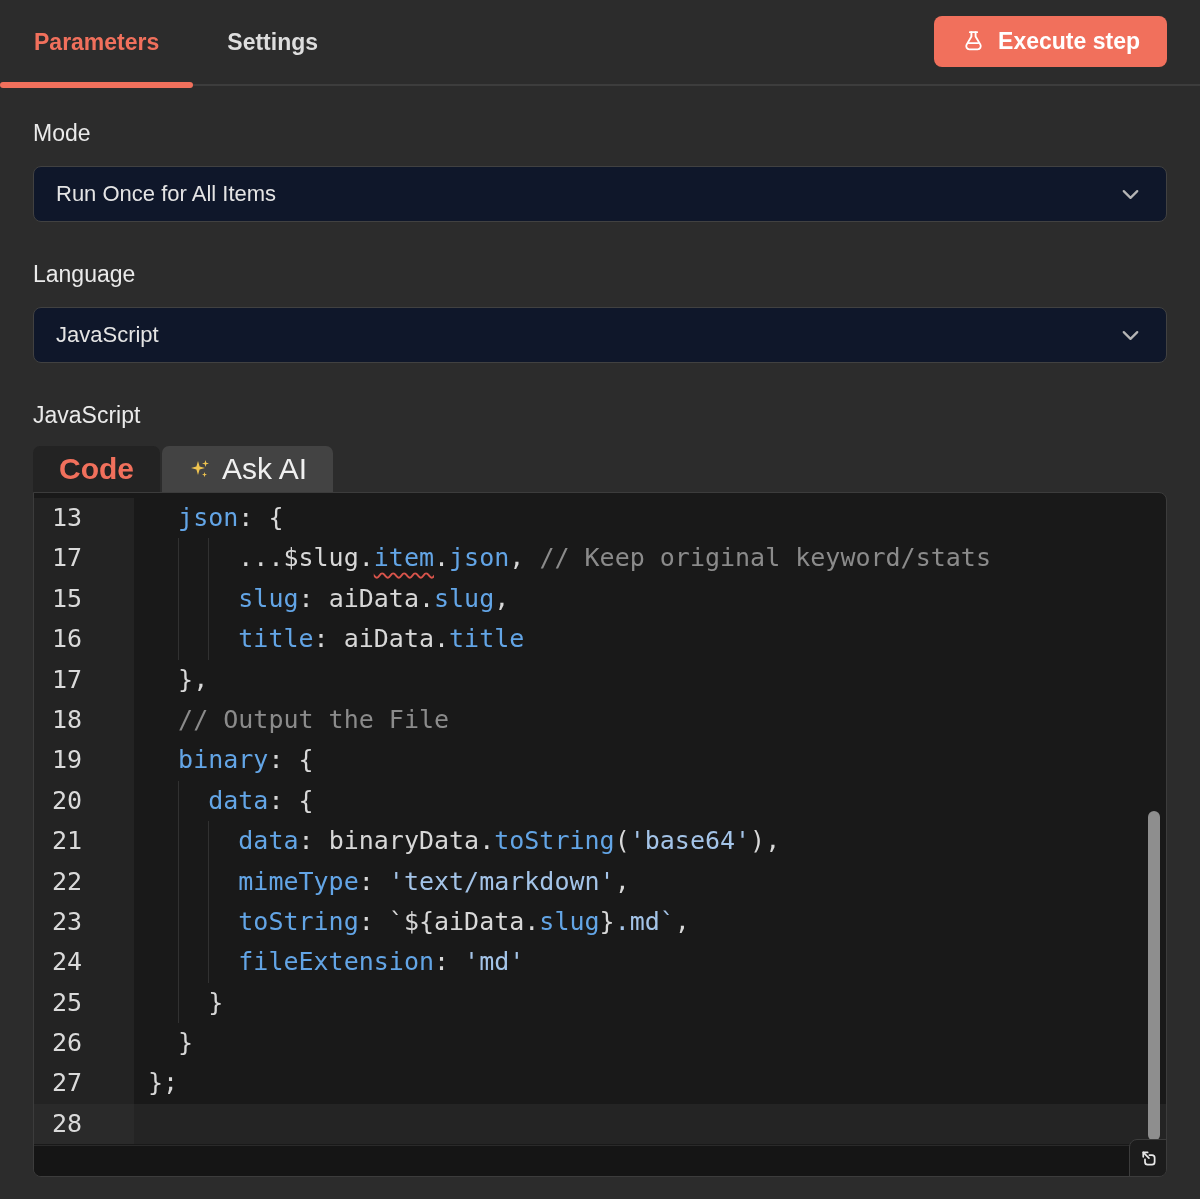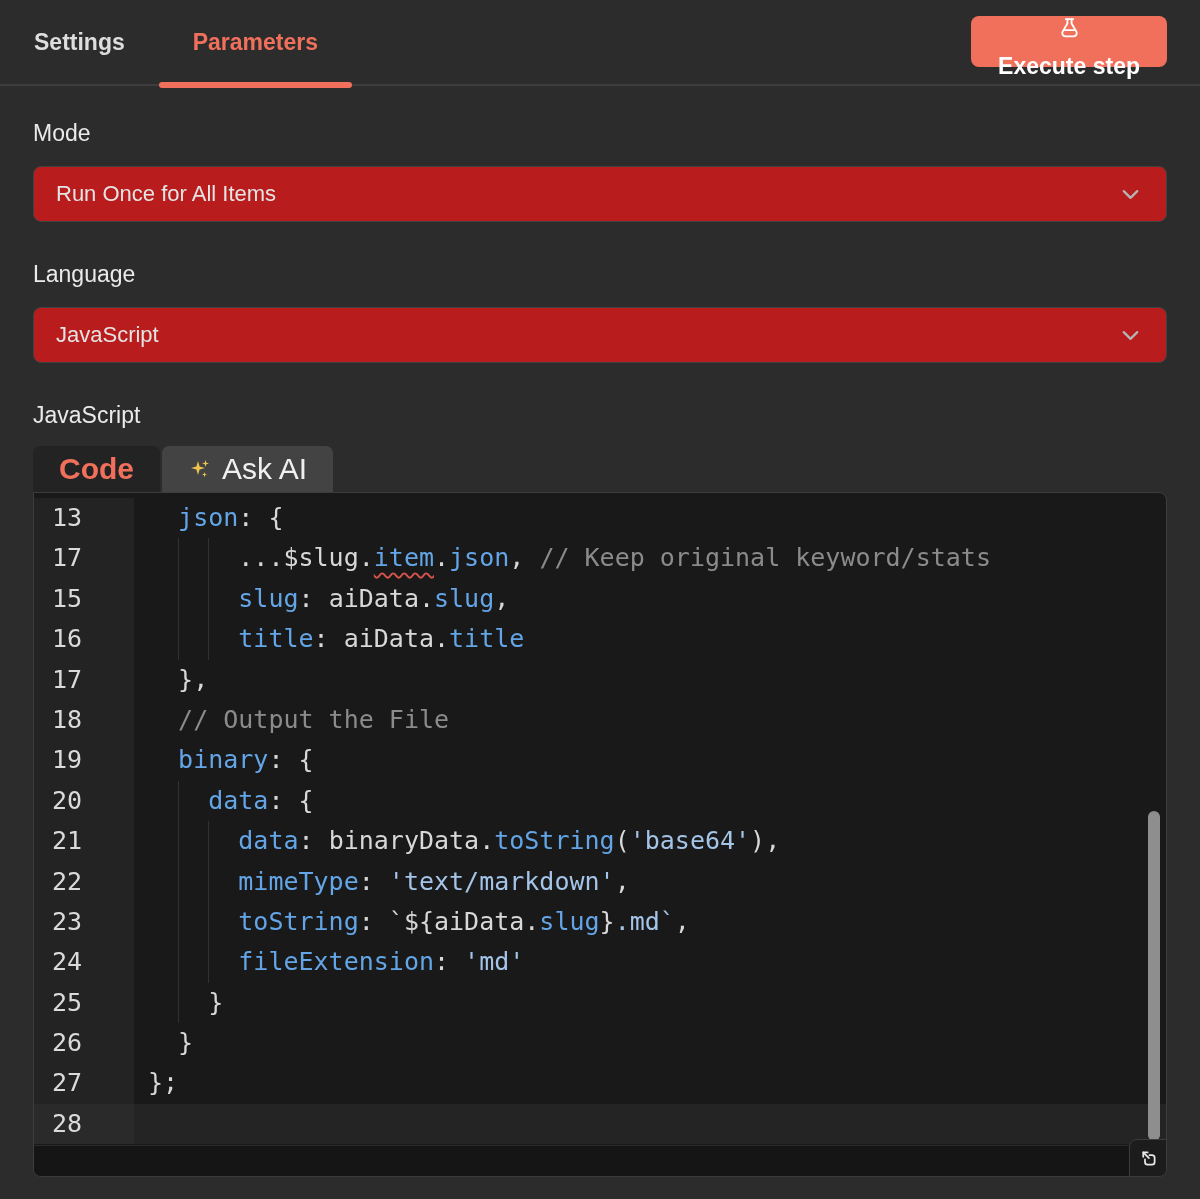--- a/index.html
+++ b/index.html
@@ -56,33 +56,32 @@
     gap:12px;
     padding:0 27px;
     background:var(--accent);
     border:none;
     border-radius:8px;
     color:#ffffff;
     font-family:"Liberation Sans", sans-serif;
     font-size:23px;
     font-weight:700;
     cursor:pointer;
-    flex-direction:column;
   }
   
   .content{padding:0 33px;}
   .field-label{
     margin-top:34px;
     margin-bottom:19px;
     font-size:23px;
     color:#eaeaea;
   }
   .select-box{
     height:56px;
-    background:#b91c1c;
+    background:#0f172a;
     border:1.5px solid #414141;
     border-radius:8px;
     display:flex;
     align-items:center;
     justify-content:space-between;
     padding:0 22px;
     font-size:22px;
     color:#e4e4e4;
     cursor:pointer;
   }
@@ -173,25 +172,25 @@
     display:flex;
     align-items:center;
     justify-content:center;
     cursor:pointer;
   }
 </style>
 </head>
 <body>
 
 <div class="header">
+  <div class="header-tab active">
+    <span>Parameters</span>
+  </div>
   <div class="header-tab">
     <span>Settings</span>
-  </div>
-  <div class="header-tab active">
-    <span>Parameters</span>
   </div>
   <button class="execute-btn">
     <span class="btn-icon" style="display:flex;align-items:center;">
       <svg width="25" height="25" viewBox="0 0 24 24" fill="none" stroke="#ffffff" stroke-width="1.8" stroke-linecap="round" stroke-linejoin="round">
         <path d="M8.5 3h7"></path>
         <path d="M10 3v4.2L5.4 15a3 3 0 0 0 2.7 4.5h7.8a3 3 0 0 0 2.7-4.5L14 7.2V3"></path>
         <path d="M7.4 13.5h9.2"></path>
       </svg>
     </span>
     <span>Execute step</span>

